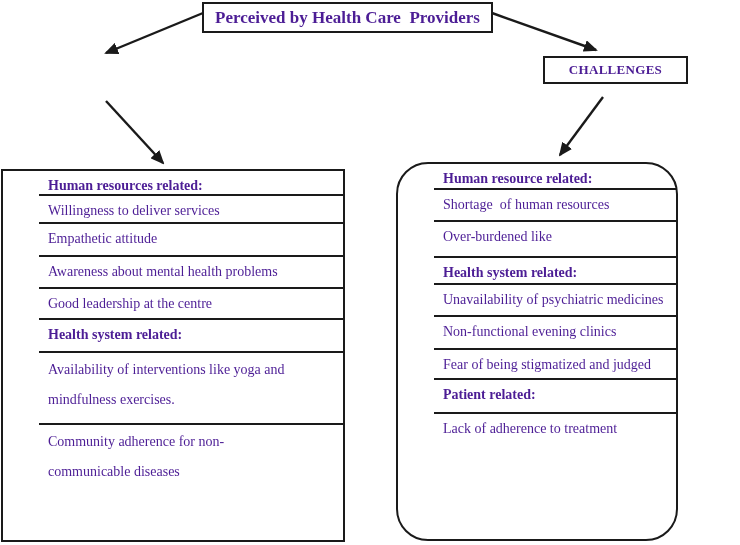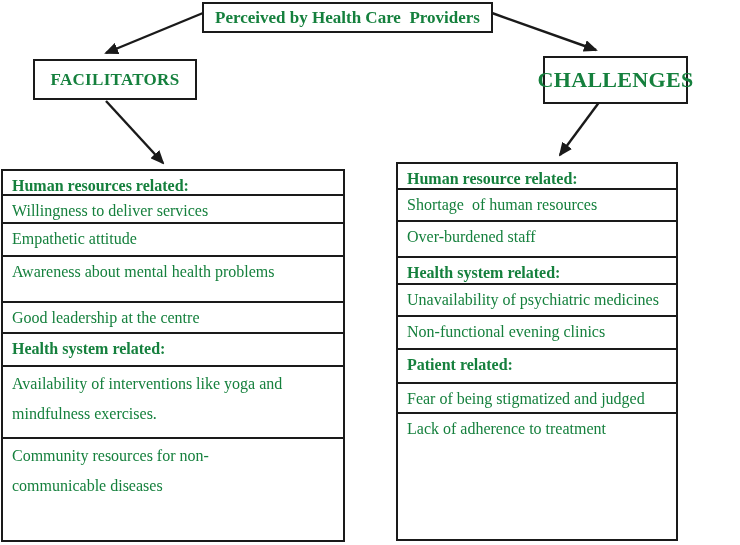--- a/index.html
+++ b/index.html
@@ -2,21 +2,21 @@
 <html><head>
 <meta charset="utf-8">
 <style>
   html, body { margin: 0; padding: 0; background: #ffffff; }
   .canvas {
     position: relative;
     width: 740px;
     height: 545px;
     background: #ffffff;
     font-family: "Liberation Serif", "DejaVu Serif", serif;
-    color: #15803d;
+    color: #4c1d95;
     overflow: hidden;
   }
   .arrows {
     position: absolute;
     left: 0; top: 0;
     width: 740px; height: 545px;
     pointer-events: none;
   }
   .nodebox {
     position: absolute;
@@ -24,39 +24,40 @@
     border: 2px solid #1a1a1a;
     background: #ffffff;
     display: flex;
     align-items: center;
     justify-content: center;
     font-weight: bold;
     white-space: pre;
   }
   #root-node        { left: 202px; top: 2px;  width: 291px; height: 31px; font-size: 17px; }
   #facilitators-node{ left: 33px;  top: 59px; width: 164px; height: 41px; font-size: 17px; letter-spacing: .3px; }
-  #challenges-node  { left: 543px; top: 56px; width: 145px; height: 48px; font-size: 22px; letter-spacing: .3px; }
+  #challenges-node  { left: 543px; top: 56px; width: 145px; height: 28px; font-size: 13px; letter-spacing: .3px; }
 
   .dtable {
     position: absolute;
     box-sizing: border-box;
     border: 2px solid #1a1a1a;
     background: #ffffff;
   }
   #facilitators-table { left: 1px;   top: 169px; width: 344px; height: 373px; }
-  #challenges-table   { left: 396px; top: 162px; width: 282px; height: 379px; }
+  #challenges-table   { left: 396px; top: 162px; width: 282px; height: 379px; border-radius: 32px; }
 
   .drow {
     box-sizing: border-box;
     border-bottom: 2px solid #1a1a1a;
     padding: 2px 4px 0 9px;
-    font-size: 16px;
+    font-size: 14px;
     line-height: 26px;
     white-space: pre-wrap;
     overflow: hidden;
+    margin-left: 36px;
   }
   .drow:last-child { border-bottom: none; }
   .drow.hdr { font-weight: bold; }
   .drow.ml  { line-height: 30px; }
 </style>
 </head>
 <body>
 
 <div class="canvas">
 
@@ -69,46 +70,43 @@
     <line x1="203" y1="13" x2="106" y2="53" stroke="#1a1a1a" stroke-width="2.4" marker-end="url(#ah)"></line>
     <line x1="492" y1="13" x2="596" y2="50" stroke="#1a1a1a" stroke-width="2.4" marker-end="url(#ah)"></line>
     <line x1="106" y1="101" x2="163" y2="163" stroke="#1a1a1a" stroke-width="2.4" marker-end="url(#ah)"></line>
     <line x1="603" y1="97" x2="560" y2="155" stroke="#1a1a1a" stroke-width="2.4" marker-end="url(#ah)"></line>
   </svg>
 
   <div class="nodebox" id="root-node">
     <span>Perceived by Health Care  Providers</span>
   </div>
 
-  <div class="nodebox" id="facilitators-node">
-    <span>FACILITATORS</span>
-  </div>
 
   <div class="nodebox" id="challenges-node">
     <span>CHALLENGES</span>
   </div>
 
   <div class="dtable" id="facilitators-table">
     <div class="drow hdr" style="height:25px">Human resources related:</div>
     <div class="drow" style="height:28px">Willingness to deliver services</div>
     <div class="drow" style="height:33px">Empathetic attitude</div>
-    <div class="drow" style="height:46px">Awareness about mental health problems</div>
+    <div class="drow" style="height:32px">Awareness about mental health problems</div>
     <div class="drow" style="height:31px">Good leadership at the centre</div>
     <div class="drow hdr" style="height:33px">Health system related:</div>
     <div class="drow ml" style="height:72px">Availability of interventions like yoga and
 mindfulness exercises.</div>
-    <div class="drow ml" style="height:63px">Community resources for non-
+    <div class="drow ml" style="height:63px">Community adherence for non-
 communicable diseases</div>
   </div>
 
   <div class="dtable" id="challenges-table">
     <div class="drow hdr" style="height:26px">Human resource related:</div>
     <div class="drow" style="height:32px">Shortage  of human resources</div>
-    <div class="drow" style="height:36px">Over-burdened staff</div>
+    <div class="drow" style="height:36px">Over-burdened like</div>
     <div class="drow hdr" style="height:27px">Health system related:</div>
     <div class="drow" style="height:32px">Unavailability of psychiatric medicines</div>
     <div class="drow" style="height:33px">Non-functional evening clinics</div>
+    <div class="drow" style="height:30px">Fear of being stigmatized and judged</div>
     <div class="drow hdr" style="height:34px">Patient related:</div>
-    <div class="drow" style="height:30px">Fear of being stigmatized and judged</div>
     <div class="drow" style="height:61px">Lack of adherence to treatment</div>
   </div>
 
 </div>
 
 </body></html>

